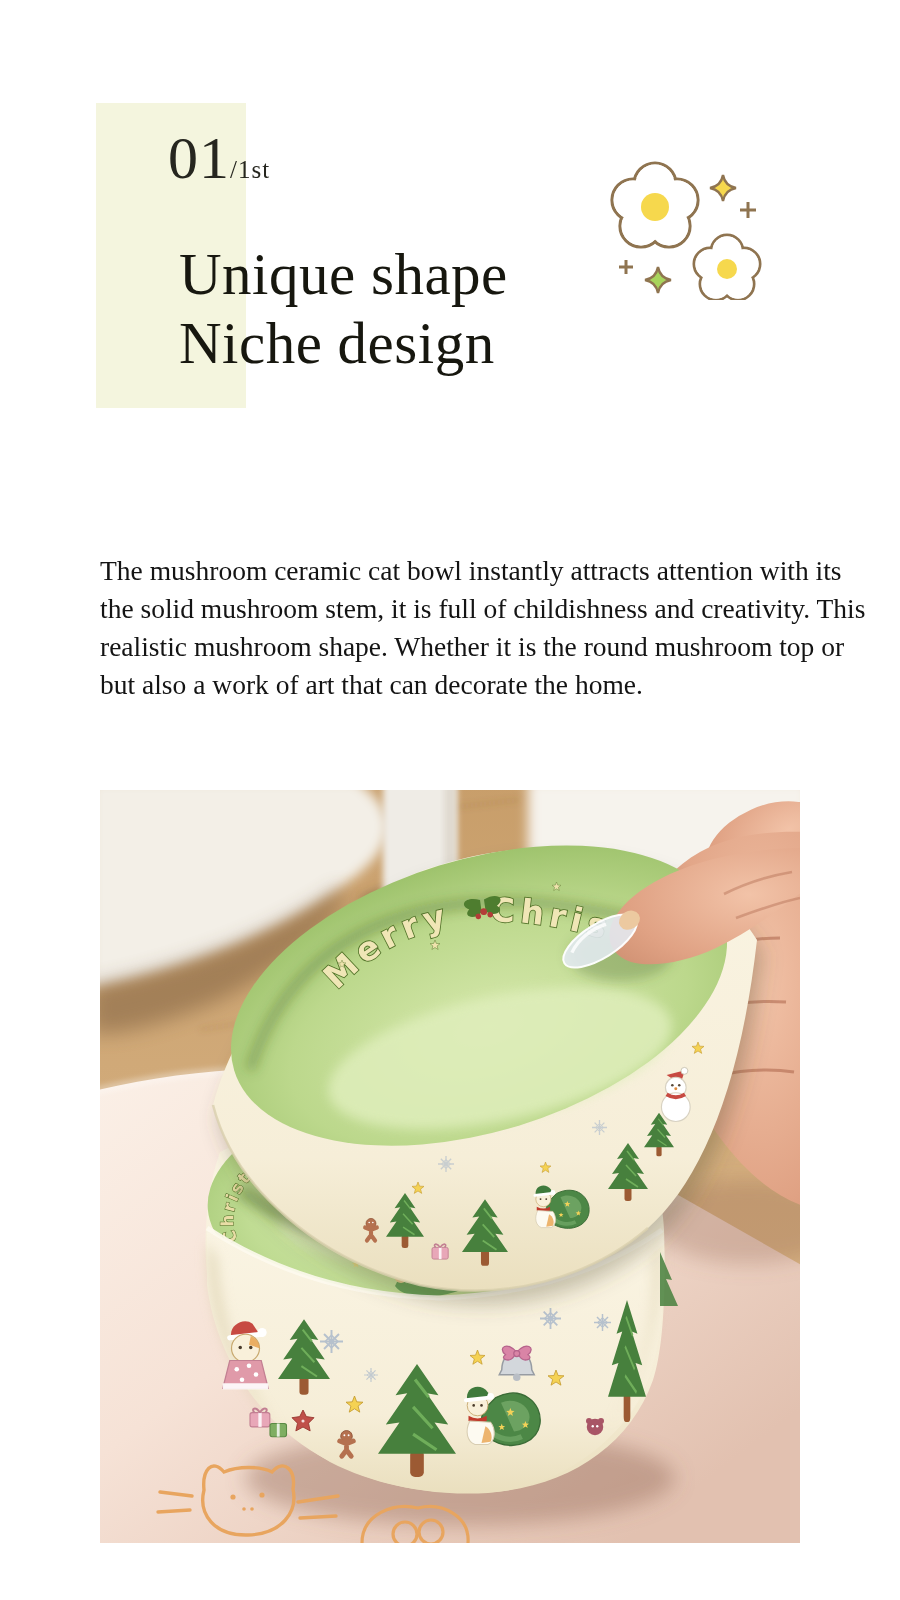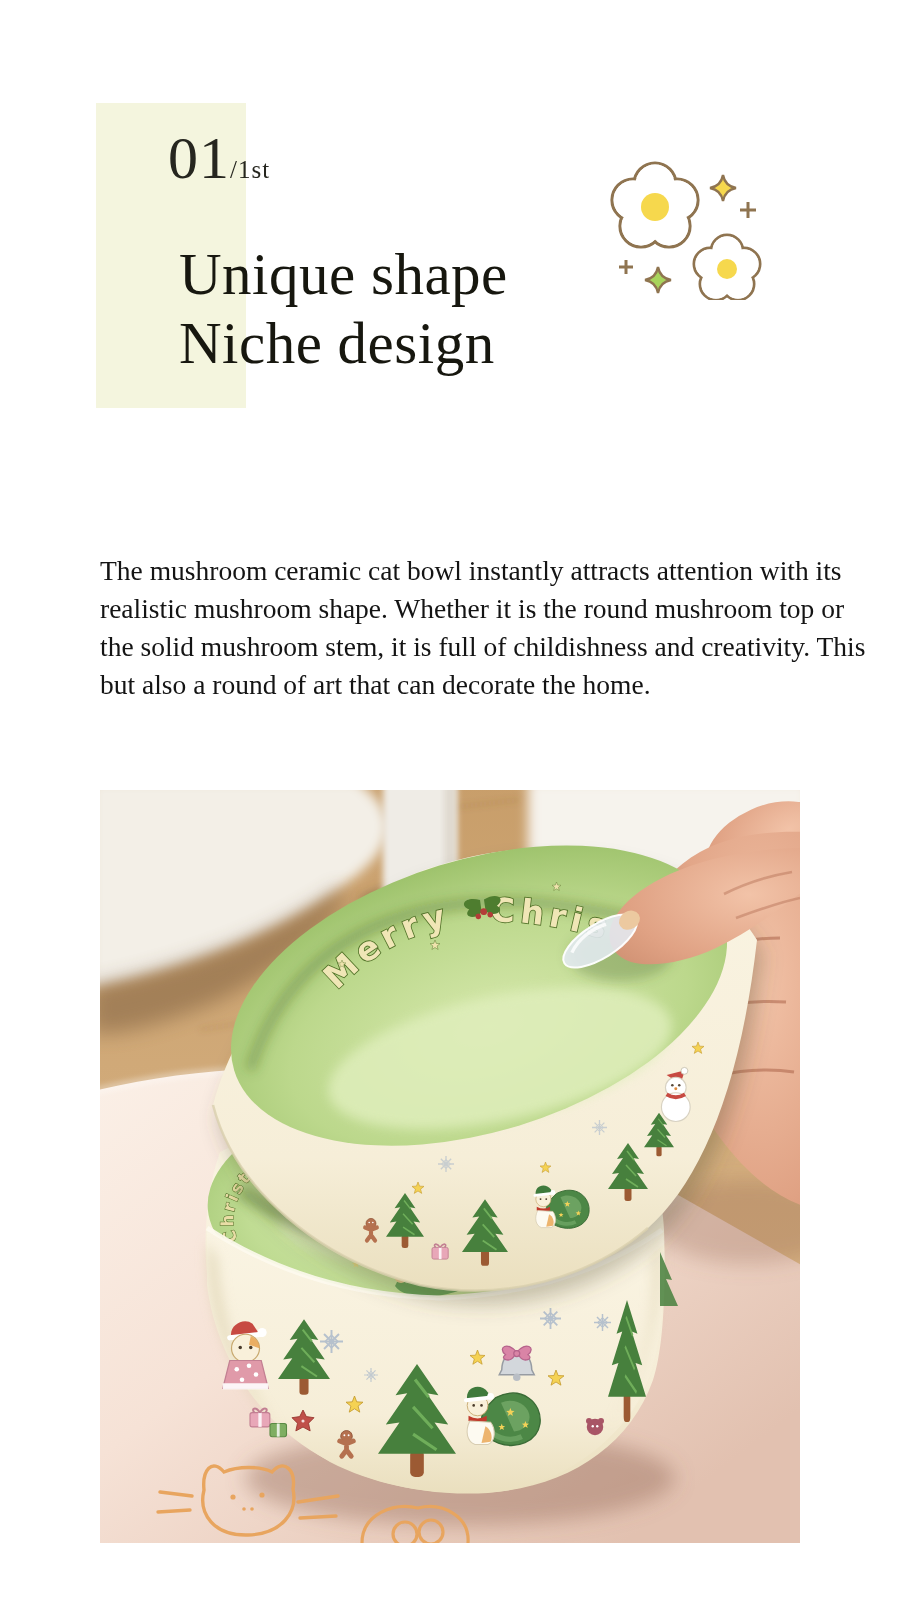--- a/index.html
+++ b/index.html
@@ -74,23 +74,23 @@
       <circle cx="132" cy="124" r="10" fill="#f6d84d"></circle>
     </g>
     <path d="M128 30 Q130 41 141 43 Q130 45 128 56 Q126 45 115 43 Q126 41 128 30 Z" fill="#f6d84d" stroke="#8f7450" stroke-width="2.4"></path>
     <path d="M63 122 Q65 133 76 135 Q65 137 63 148 Q61 137 50 135 Q61 133 63 122 Z" fill="#a8d45c" stroke="#8f7450" stroke-width="2.4"></path>
     <path d="M153 57 v16 M145 65 h16" stroke="#8f7450" stroke-width="3" fill="none"></path>
     <path d="M31 115 v14 M24 122 h14" stroke="#8f7450" stroke-width="3" fill="none"></path>
   </svg>
 
   <div class="desc">
     <span>The mushroom ceramic cat bowl instantly attracts attention with its</span>
+    <span>the solid mushroom stem, it is full of childishness and creativity. This</span>
     <span>realistic mushroom shape. Whether it is the round mushroom top or</span>
-    <span>the solid mushroom stem, it is full of childishness and creativity. This</span>
-    <span>but also a round of art that can decorate the home.</span>
+    <span>but also a work of art that can decorate the home.</span>
   </div>
 
   <div class="photo">
   <svg viewBox="0 0 700 753">
     <defs>
       <filter id="b3" x="-30%" y="-30%" width="160%" height="160%">
             <feGaussianBlur stdDeviation="3"></feGaussianBlur>
           </filter>
       <filter id="b6" x="-30%" y="-30%" width="160%" height="160%">
             <feGaussianBlur stdDeviation="6"></feGaussianBlur>

